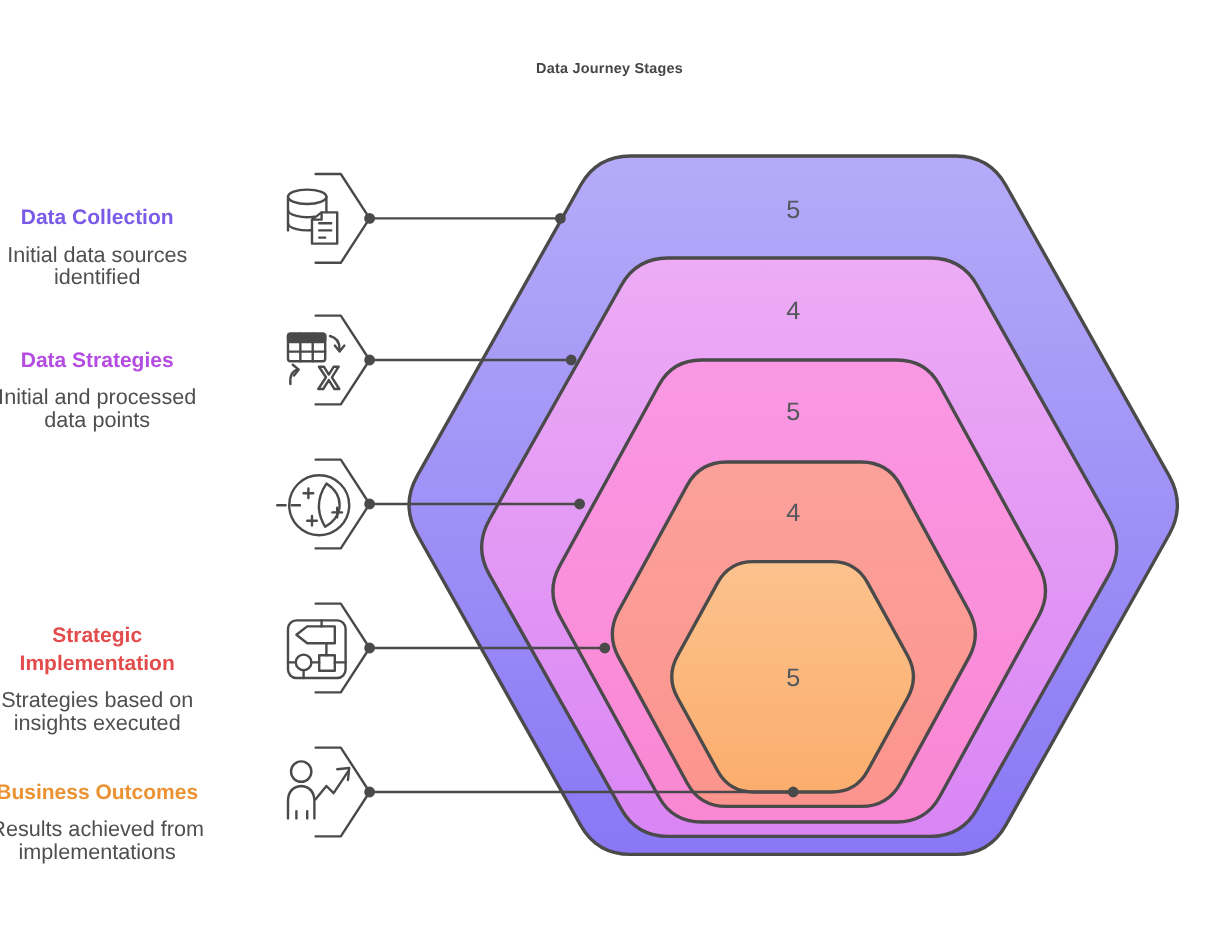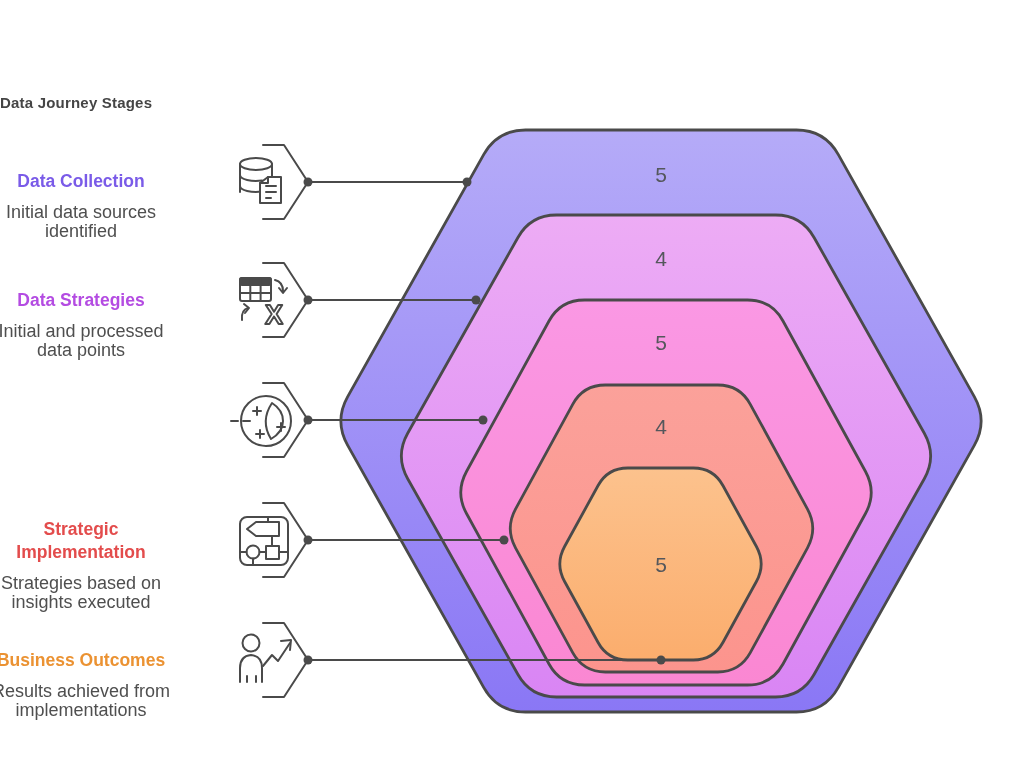--- a/index.html
+++ b/index.html
@@ -5,23 +5,23 @@
   html,body{margin:0;padding:0;background:#ffffff;}
   .canvas{
     position:relative;
     width:1016px;height:771px;
     background:#ffffff;
     font-family:"Liberation Sans", sans-serif;
     overflow:hidden;
   }
   .page-title{
     position:absolute;top:50px;left:0;width:1016px;
-    font-size:15px;font-weight:bold;color:#454545;
+    text-align:center;
+    font-size:12px;font-weight:bold;color:#454545;
     letter-spacing:.2px;
-    margin-top:44px;
   }
   .stage-label{
     position:absolute;
     right:835px;width:200px;
     text-align:center;
   }
   .stage-title{
     font-size:17.5px;font-weight:bold;line-height:23px;
   }
   .stage-desc{

